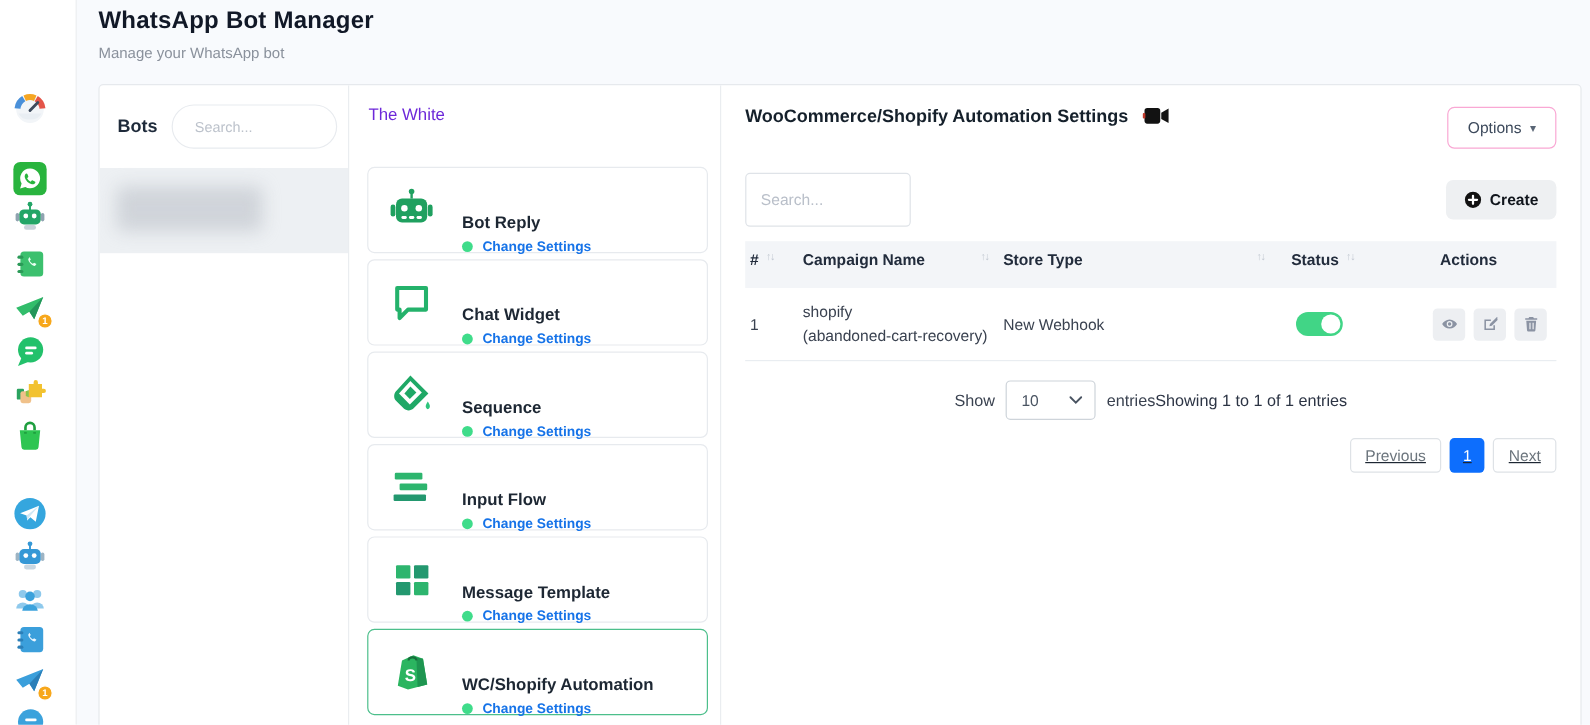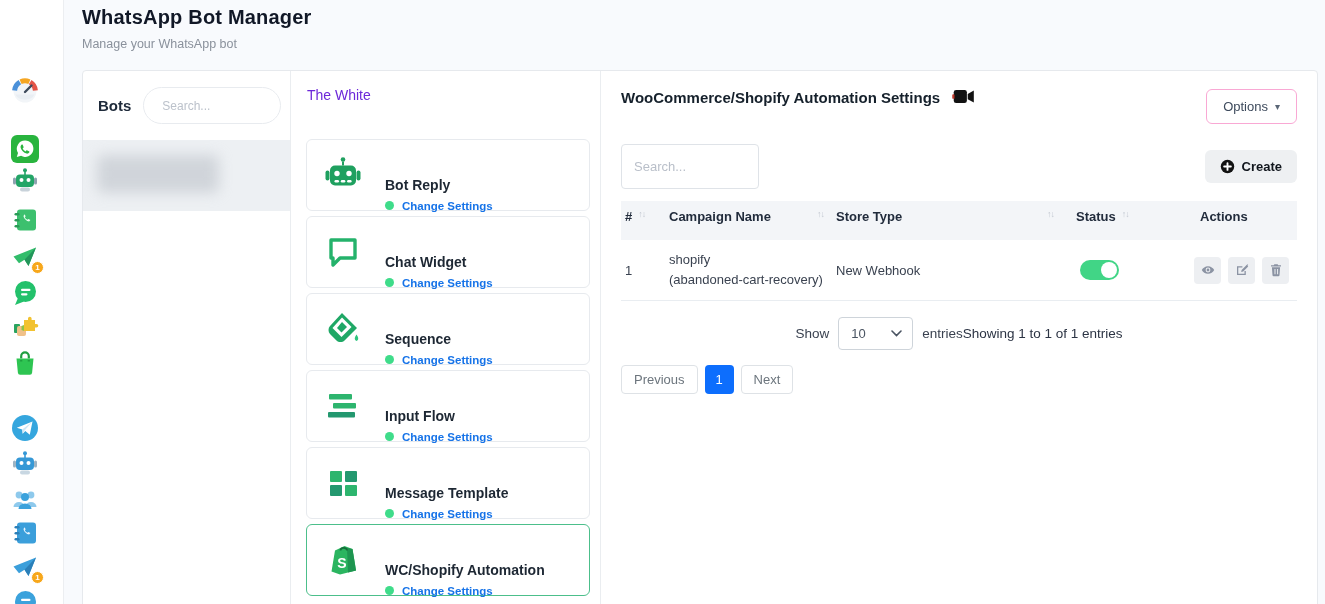--- a/index.html
+++ b/index.html
@@ -106,21 +106,21 @@
   .act-btn svg { width:14px; height:14px; fill:#8b93a3; }
   
   .table-footer { display:flex; align-items:center; justify-content:center; margin-top:16px; }
   .show-group { display:flex; align-items:center; gap:9px; font-size:13.5px; color:#3a4250; }
   .size-select {
     width:75px; height:33px; border:1px solid #ced4da; border-radius:4px; background:#fff;
     display:flex; align-items:center; justify-content:space-between; padding:0 10px 0 12px;
     font-size:13px; color:#4a5462; cursor:pointer;
   }
   .summary { font-size:13.5px; color:#2c3444; }
-  .pagination { display:flex; gap:7px; margin-top:15px; align-items:center; }
+  .pagination { display:flex; justify-content:flex-end; gap:7px; margin-top:15px; align-items:center;text-decoration:underline; }
   .pg-btn {
     border:1px solid #dee2e6; background:#fff; border-radius:4px; padding:6px 12px;
     font-size:13px; color:#6c757d; cursor:pointer; font-family:"Liberation Sans", sans-serif;
   }
   .pg-num {
     border:none; background:#0d6efd; color:#fff; border-radius:4px; min-width:29px; height:29px;
     font-size:13px; cursor:pointer; font-family:"Liberation Sans", sans-serif;
   }
 </style>
 </head>

